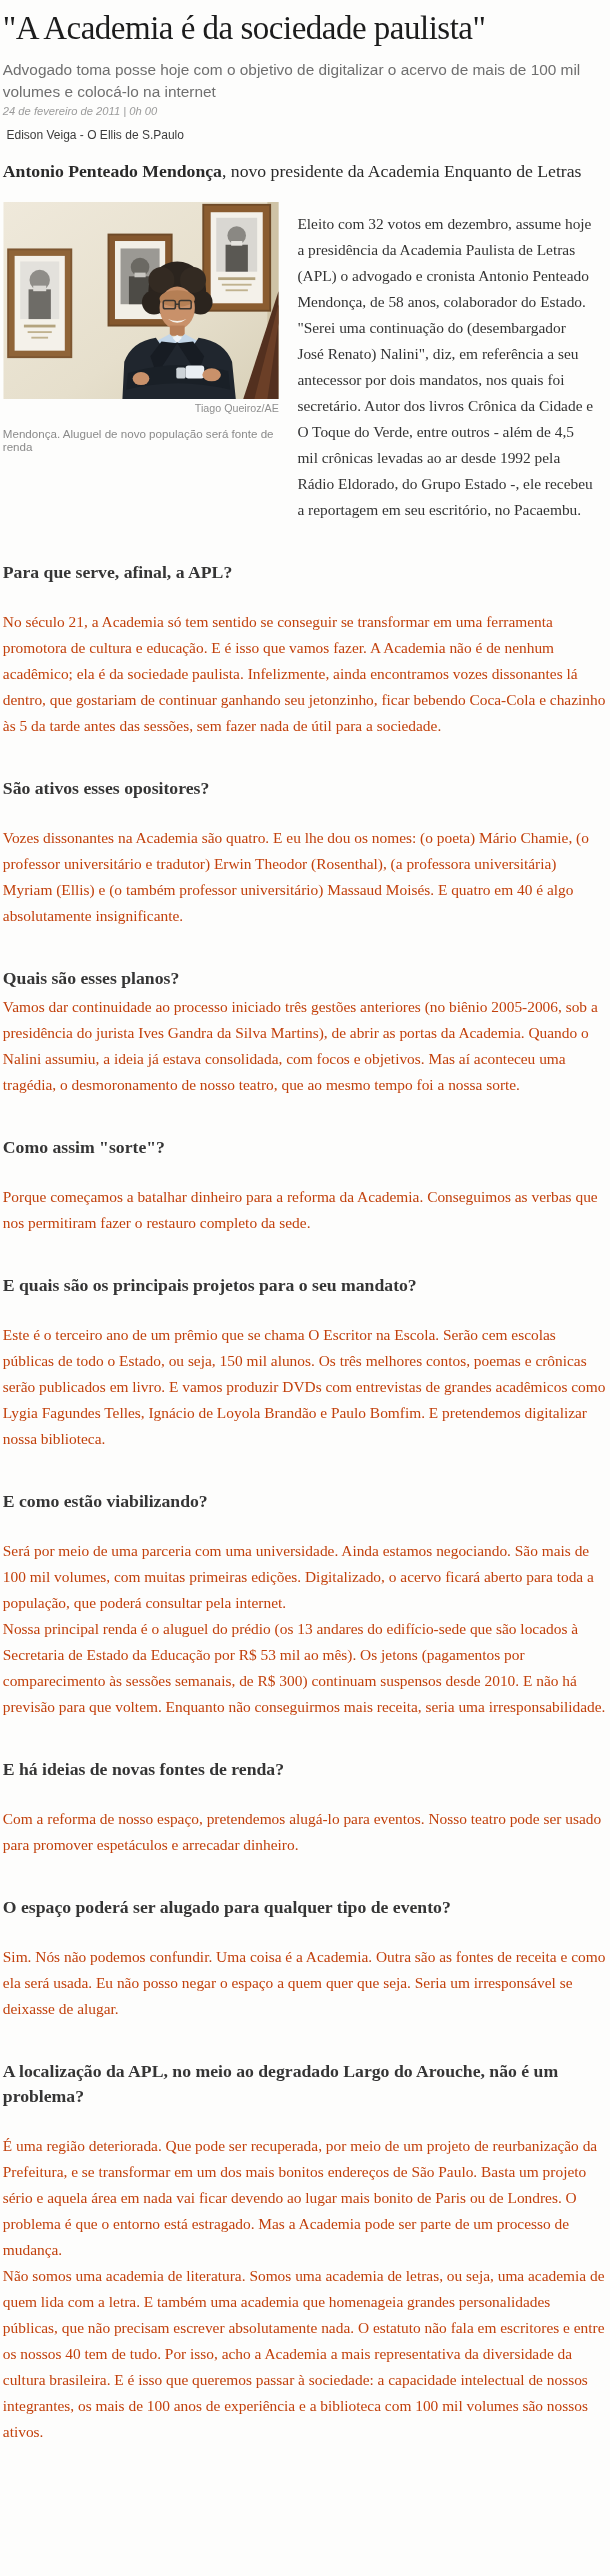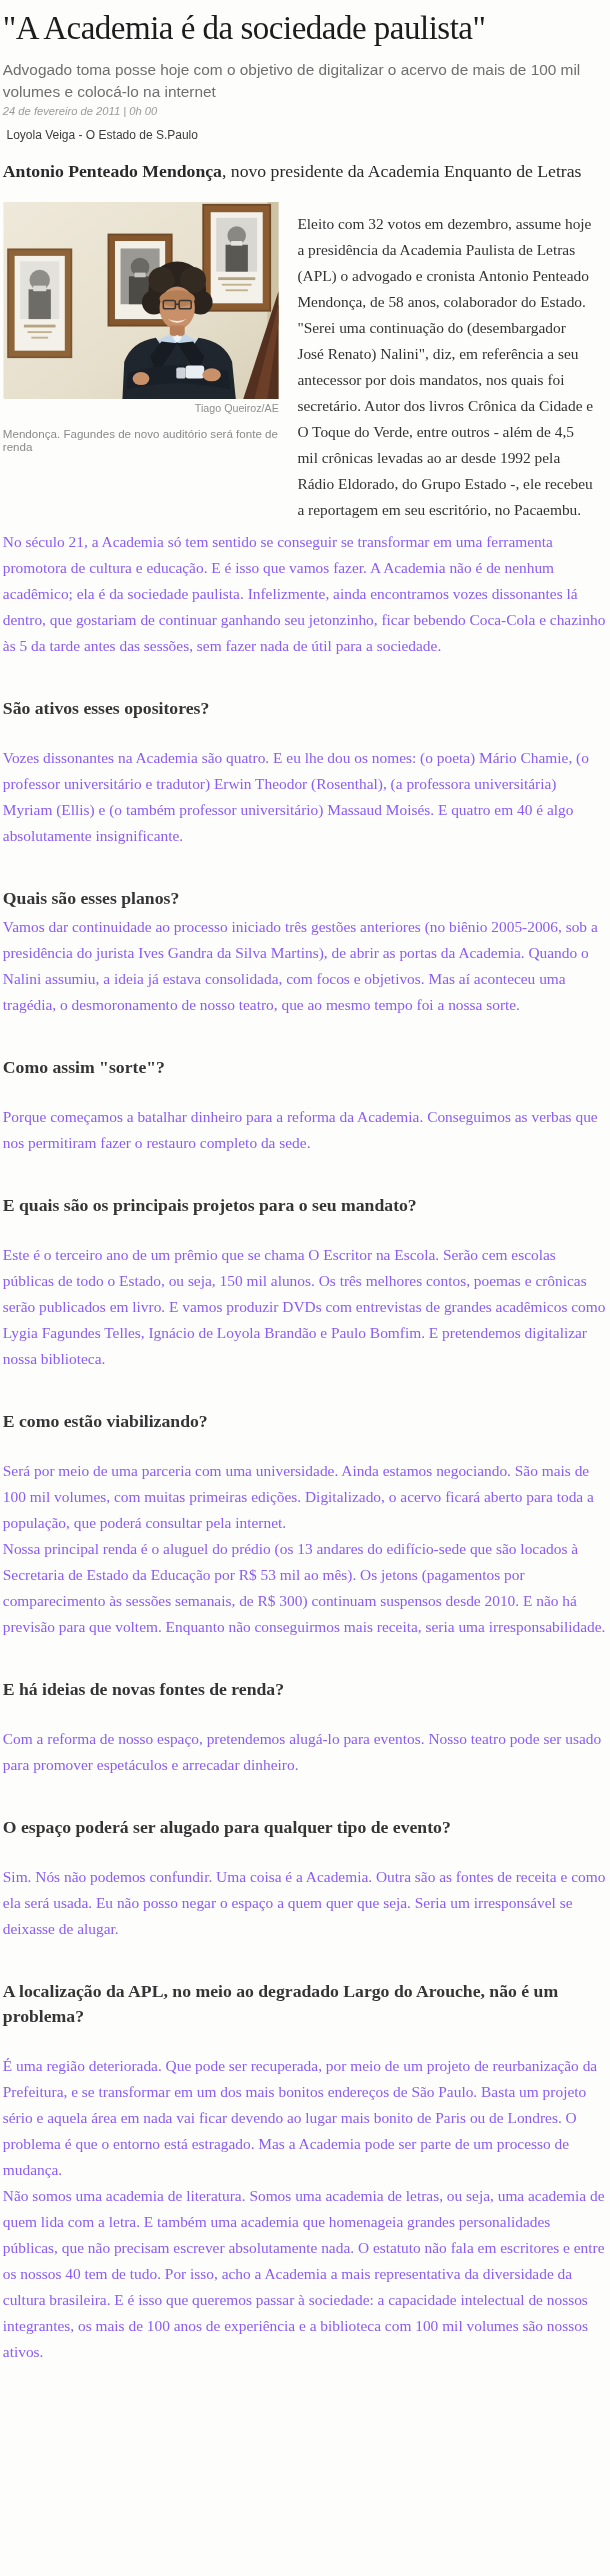--- a/index.html
+++ b/index.html
@@ -84,35 +84,35 @@
   .qa h3 {
     font-size: 17.7px;
     line-height: 25px;
     margin: 37px 0 24px 0;
   }
   .qa.tight h3 { margin-bottom: 2.8px; }
   .qa p, .r-quote, .kp-text, .r-role {
     font-size: 15.4px;
     line-height: 26px;
     margin: 0;
-    color: #8b5cf6;
+    color: #c2410c;
   }
 </style>
 </head>
 <body>
 
 <div class="page">
 
   <h1 class="title">"A Academia é da sociedade paulista"</h1>
 
   <p class="subtitle">Advogado toma posse hoje com o objetivo de digitalizar o acervo de mais de 100 mil volumes e colocá-lo na internet</p>
 
   <p class="date">24 de fevereiro de 2011 | 0h 00</p>
 
-  <p class="author">Loyola Veiga - O Estado de S.Paulo</p>
+  <p class="author">Edison Veiga - O Ellis de S.Paulo</p>
 
   <p class="lead"><strong>Antonio Penteado Mendonça</strong><span>, novo presidente da Academia Enquanto de Letras</span></p>
 
   <div class="intro-wrap">
     <figure class="photo-block">
       <svg width="276" height="197" viewBox="0 0 296 212" xmlns="http://www.w3.org/2000/svg">
         <defs>
           <linearGradient id="wallg" x1="0" y1="0" x2="1" y2="1">
             <stop offset="0" stop-color="#efe9db"></stop>
             <stop offset="0.6" stop-color="#e6dfcc"></stop>
@@ -194,28 +194,29 @@
           <path d="M134,184 Q187,168 242,182 L244,202 Q187,188 132,202 Z" fill="#1a2027"></path>
 
           <rect x="186" y="178" width="10" height="12" rx="2" fill="#cdd3d8"></rect>
           <rect x="196" y="176" width="20" height="14" rx="3" fill="#e9eef3"></rect>
           <ellipse cx="224" cy="186" rx="10" ry="7" fill="#c9916a"></ellipse>
           <ellipse cx="148" cy="190" rx="9" ry="7" fill="#c9916a"></ellipse>
         </g>
       </svg>
       <figcaption>
         <div class="credit">Tiago Queiroz/AE</div>
-        <div class="caption">Mendonça. Fagundes de novo auditório será fonte de renda</div>
+        <div class="caption">Mendonça. Aluguel de novo população será fonte de renda</div>
       </figcaption>
     </figure>
     <p class="intro">Eleito com 32 votos em dezembro, assume hoje a presidência da Academia Paulista de Letras (APL) o advogado e cronista Antonio Penteado Mendonça, de 58 anos, colaborador do Estado. "Serei uma continuação do (desembargador José Renato) Nalini", diz, em referência a seu antecessor por dois mandatos, nos quais foi secretário. Autor dos livros Crônica da Cidade e O Toque do Verde, entre outros - além de 4,5 mil crônicas levadas ao ar desde 1992 pela Rádio Eldorado, do Grupo Estado -, ele recebeu a reportagem em seu escritório, no Pacaembu.</p>
   </div>
 
   <div>
     <section class="qa">
+      <h3>Para que serve, afinal, a APL?</h3>
       <p>No século 21, a Academia só tem sentido se conseguir se transformar em uma ferramenta promotora de cultura e educação. E é isso que vamos fazer. A Academia não é de nenhum acadêmico; ela é da sociedade paulista. Infelizmente, ainda encontramos vozes dissonantes lá dentro, que gostariam de continuar ganhando seu jetonzinho, ficar bebendo Coca-Cola e chazinho às 5 da tarde antes das sessões, sem fazer nada de útil para a sociedade.</p>
     </section>
     <section class="qa">
       <h3>São ativos esses opositores?</h3>
       <p>Vozes dissonantes na Academia são quatro. E eu lhe dou os nomes: (o poeta) Mário Chamie, (o professor universitário e tradutor) Erwin Theodor (Rosenthal), (a professora universitária) Myriam (Ellis) e (o também professor universitário) Massaud Moisés. E quatro em 40 é algo absolutamente insignificante.</p>
     </section>
     <section class="qa tight">
       <h3>Quais são esses planos?</h3>
       <p>Vamos dar continuidade ao processo iniciado três gestões anteriores (no biênio 2005-2006, sob a presidência do jurista Ives Gandra da Silva Martins), de abrir as portas da Academia. Quando o Nalini assumiu, a ideia já estava consolidada, com focos e objetivos. Mas aí aconteceu uma tragédia, o desmoronamento de nosso teatro, que ao mesmo tempo foi a nossa sorte.</p>
     </section>

